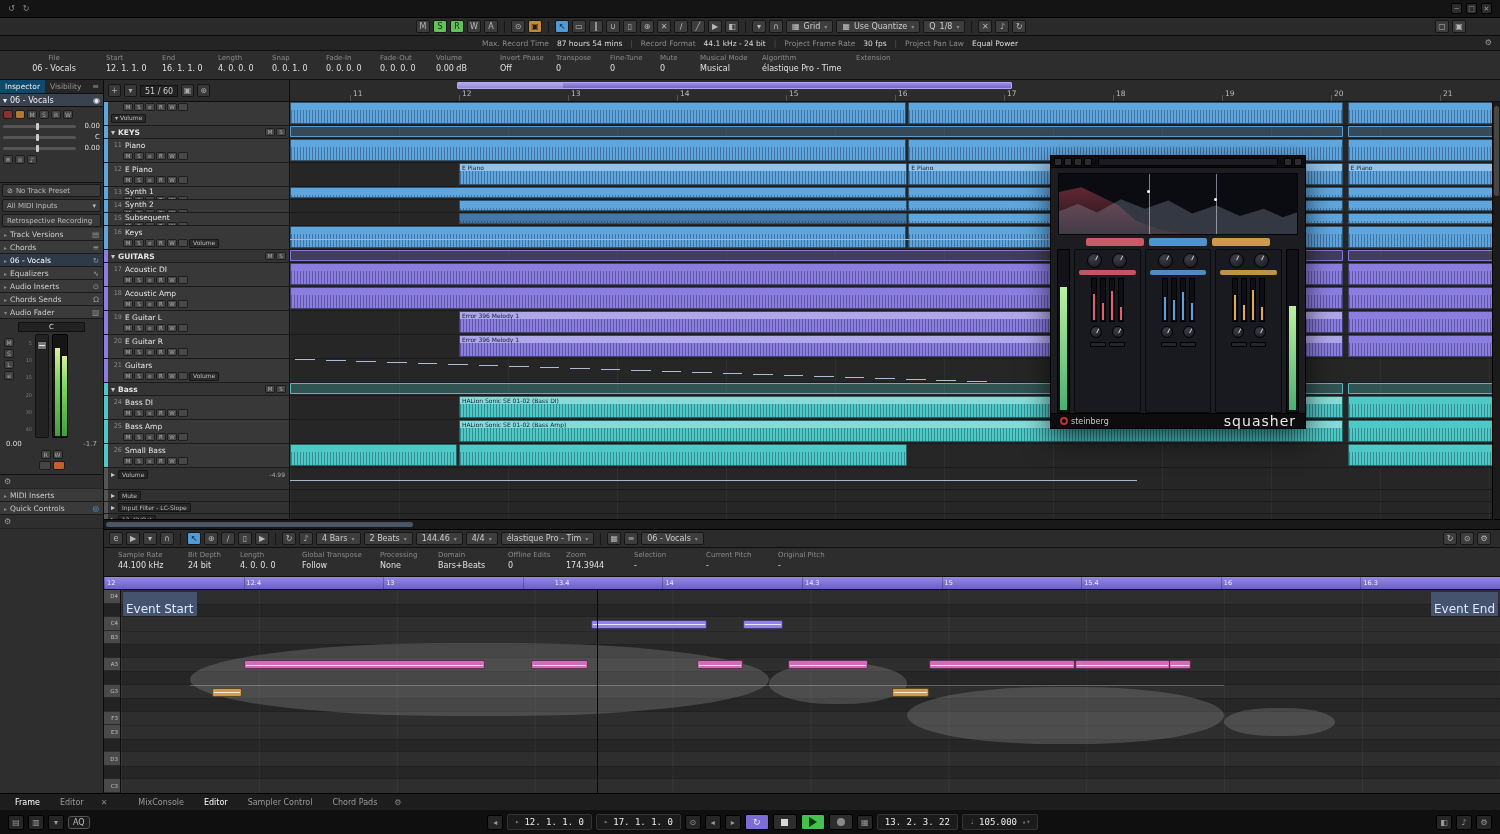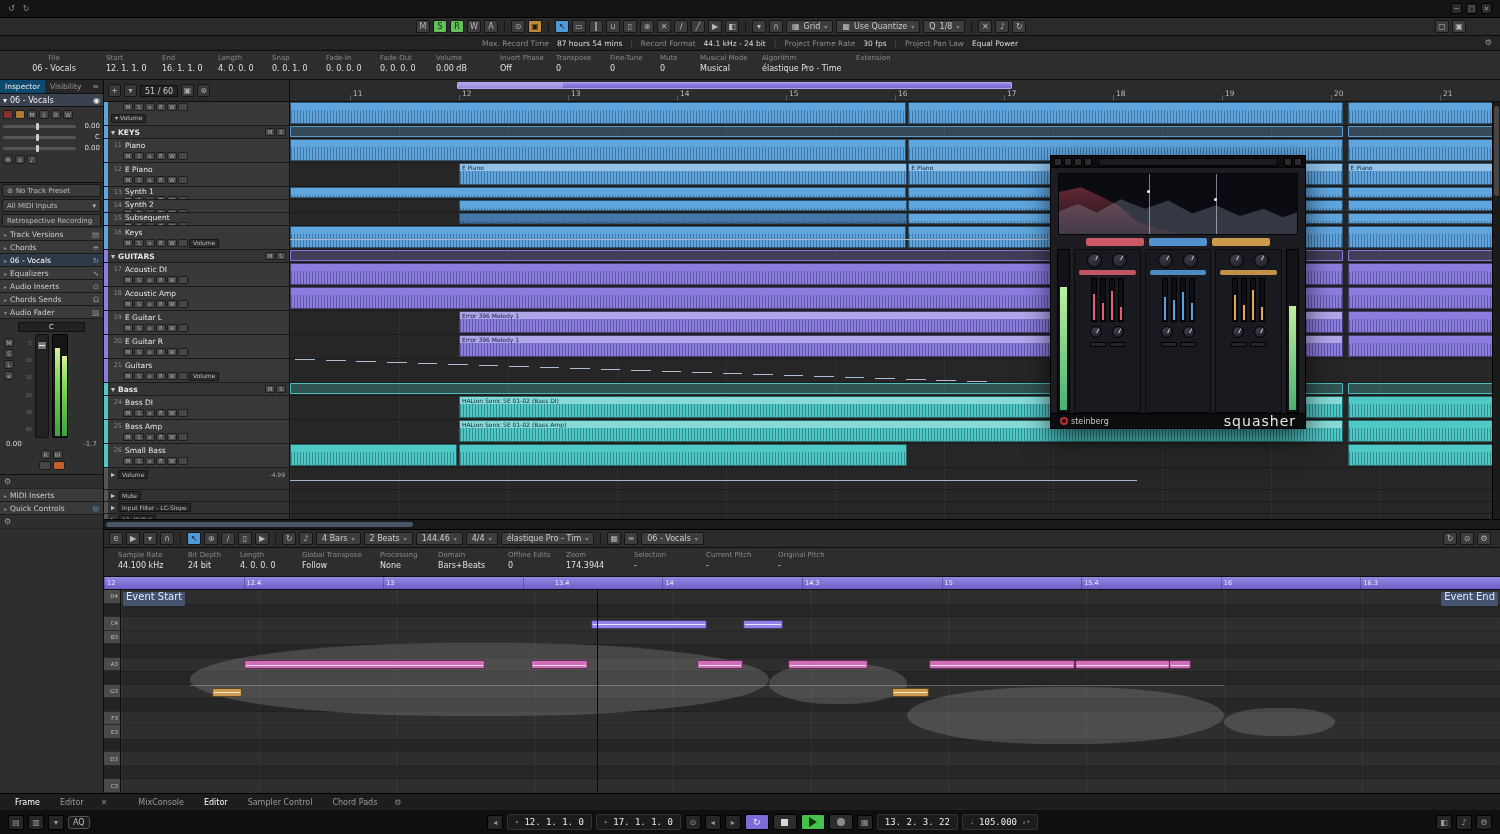--- a/index.html
+++ b/index.html
@@ -118,21 +118,21 @@
 .keyrow{flex:1;font-size:5.5px;color:#c0c0c0;text-align:right;padding-right:2px;border-bottom:1px solid #2a2a2a;display:flex;align-items:center;justify-content:flex-end}
 .keyrow.white{background:#4a4a4a}
 .keyrow.black{background:#232323}
 #canvas{flex:1;position:relative;background:#2e2e2e;background-image:linear-gradient(90deg,rgba(255,255,255,.05) 1px,transparent 1px);background-size:10% 100%;overflow:hidden}
 .crow{position:absolute;left:0;right:0;background:rgba(0,0,0,.17);border-bottom:1px solid rgba(0,0,0,.12)}
 .crowline{position:absolute;left:0;right:0;height:1px;background:rgba(0,0,0,.15)}
 .blob{position:absolute;background:rgba(158,158,158,.28);border-radius:50%/55%}
 .wline{position:absolute;height:1px;background:rgba(200,200,200,.35)}
 .seg{position:absolute;height:9px;border-radius:2px;border:1px solid rgba(0,0,0,.55)}
 .seg::after{content:"";position:absolute;left:1px;right:1px;top:50%;border-top:1px solid rgba(255,255,255,.8)}
-.badge{position:absolute;top:2px;font-size:10px;background:#46536e;color:#dfe8ff;padding:0 3px;height:14px;line-height:10px;border-radius:1px;z-index:3}
+.badge{position:absolute;top:2px;font-size:12px;background:#46536e;color:#dfe8ff;padding:12px 3px;height:14px;line-height:10px;border-radius:1px;z-index:3}
 .cursorline{position:absolute;top:0;bottom:0;width:1px;background:#0a0a0a;z-index:2}
 
 #plugin{position:absolute;left:1050px;top:155px;width:256px;height:274px;background:#1d1d21;border:1px solid #000;box-shadow:0 10px 26px rgba(0,0,0,.65);z-index:6;display:flex;flex-direction:column}
 .pwtitle{height:12px;background:#0d0d10;display:flex;align-items:center;gap:2px;padding:0 3px;border-bottom:1px solid #000}
 .pwico{width:8px;height:8px;background:#2a2a30;border:1px solid #000;border-radius:1px}
 .pwpreset{flex:1;height:8px;background:#1a1a20;border:1px solid #000;margin:0 4px;border-radius:1px}
 .pwdisplay{height:62px;margin:5px 7px 2px;background:#0a0c12;border:1px solid #04050a;position:relative;overflow:hidden}
 .pwred{position:absolute;left:0;bottom:0;width:52%;height:100%;background:linear-gradient(rgba(225,80,100,.5),rgba(225,80,100,.08));clip-path:polygon(0 30%,18% 22%,34% 38%,48% 52%,62% 78%,80% 92%,100% 100%,0 100%)}
 .pwcurve{position:absolute;left:0;right:0;bottom:0;height:100%;background:rgba(205,215,235,.22);clip-path:polygon(0 62%,8% 50%,16% 64%,26% 42%,36% 58%,46% 44%,56% 66%,66% 52%,76% 70%,86% 58%,94% 72%,100% 64%,100% 100%,0 100%)}
 .pwvline{position:absolute;top:0;bottom:0;width:1px;background:rgba(220,225,240,.55)}

